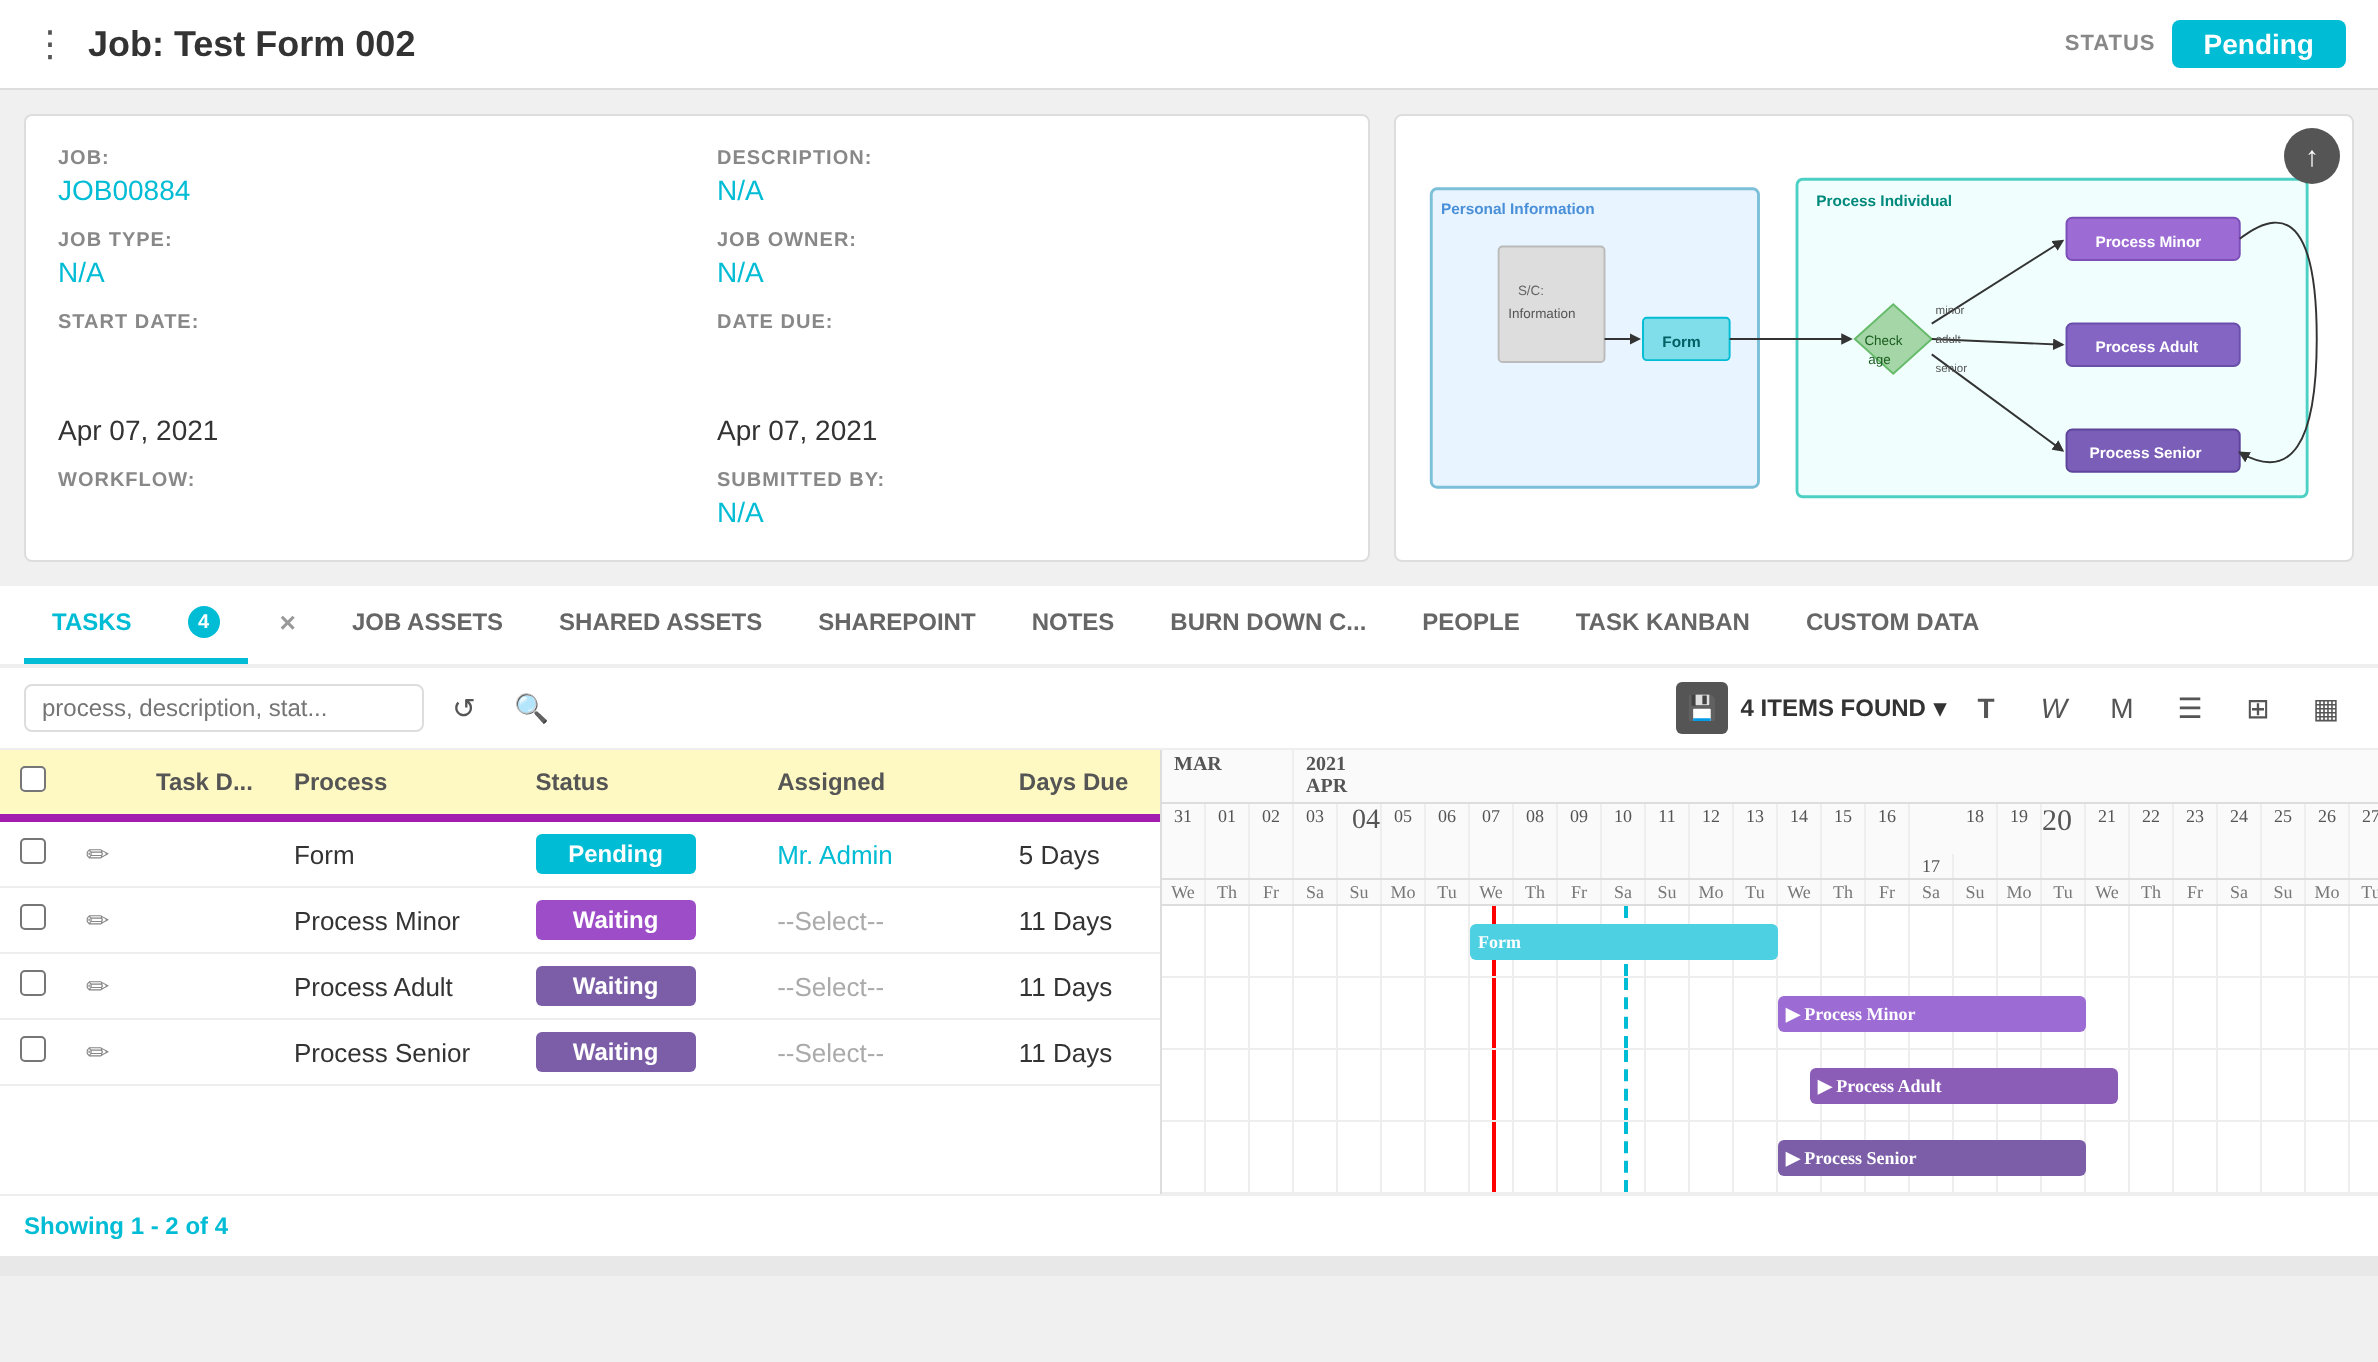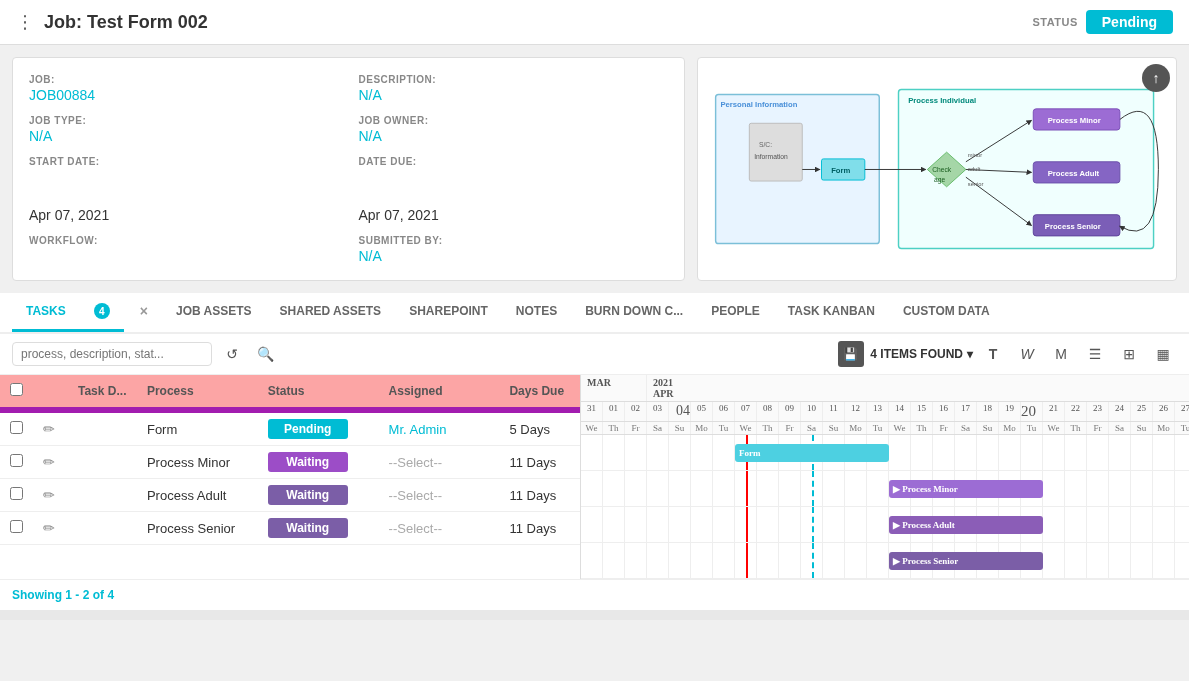--- a/index.html
+++ b/index.html
@@ -33,21 +33,21 @@
 
     
     .task-toolbar { background: #fff; padding: 6px 12px; display: flex; align-items: center; gap: 6px; border-bottom: 1px solid #eee; }
     .search-input { border: 1px solid #ddd; border-radius: 4px; padding: 4px 8px; font-size: 12px; width: 200px; color: #aaa; }
     .toolbar-spacer { flex: 1; }
     .items-found { font-size: 12px; font-weight: bold; color: #333; display: flex; align-items: center; gap: 4px; }
     .items-caret { color: #333; }
     .toolbar-icon-btn { width: 28px; height: 28px; display: flex; align-items: center; justify-content: center; cursor: pointer; color: #555; font-size: 14px; border: none; background: none; }
     .toolbar-save-icon { width: 26px; height: 26px; background: #555; border-radius: 3px; display: flex; align-items: center; justify-content: center; color: #fff; font-size: 12px; cursor: pointer; }
     table { width: 100%; border-collapse: collapse; }
-    th { background: #fca5a5; font-size: 12px; font-weight: bold; color: #555; padding: 8px 10px; text-align: left; border-bottom: 6px solid #a21caf; white-space: nowrap; }
+    th { background: #fef9c3; font-size: 12px; font-weight: bold; color: #555; padding: 8px 10px; text-align: left; border-bottom: 4px solid #a21caf; white-space: nowrap; }
     td { padding: 6px 10px; border-bottom: 1px solid #eee; font-size: 13px; vertical-align: middle; }
     .col-check { width: 30px; }
     .col-edit { width: 35px; }
     .col-process { min-width: 120px; }
     .col-status { min-width: 120px; }
     .col-assigned { min-width: 120px; }
     .col-days { min-width: 80px; }
 
     .status-pending { background: #00bcd4; color: #fff; padding: 3px 10px; border-radius: 3px; font-size: 12px; font-weight: bold; display: inline-block; min-width: 80px; text-align: center; }
     .status-waiting-purple { background: #9c4dc7; color: #fff; padding: 3px 10px; border-radius: 3px; font-size: 12px; font-weight: bold; display: inline-block; min-width: 80px; text-align: center; }
@@ -301,21 +301,21 @@
           <div style="min-width: 22px; width: 22px; text-align: center; font-size: 9px; padding: 1px 0px; border-right: 1px solid rgb(238, 238, 238); color: rgb(85, 85, 85);">07</div>
           <div style="min-width: 22px; width: 22px; text-align: center; font-size: 9px; padding: 1px 0px; border-right: 1px solid rgb(238, 238, 238); color: rgb(85, 85, 85);">08</div>
           <div style="min-width: 22px; width: 22px; text-align: center; font-size: 9px; padding: 1px 0px; border-right: 1px solid rgb(238, 238, 238); color: rgb(85, 85, 85);">09</div>
           <div style="min-width: 22px; width: 22px; text-align: center; font-size: 9px; padding: 1px 0px; border-right: 1px solid rgb(238, 238, 238); color: rgb(85, 85, 85);">10</div>
           <div style="min-width: 22px; width: 22px; text-align: center; font-size: 9px; padding: 1px 0px; border-right: 1px solid rgb(238, 238, 238); color: rgb(85, 85, 85);">11</div>
           <div style="min-width: 22px; width: 22px; text-align: center; font-size: 9px; padding: 1px 0px; border-right: 1px solid rgb(238, 238, 238); color: rgb(85, 85, 85);">12</div>
           <div style="min-width: 22px; width: 22px; text-align: center; font-size: 9px; padding: 1px 0px; border-right: 1px solid rgb(238, 238, 238); color: rgb(85, 85, 85);">13</div>
           <div style="min-width: 22px; width: 22px; text-align: center; font-size: 9px; padding: 1px 0px; border-right: 1px solid rgb(238, 238, 238); color: rgb(85, 85, 85);">14</div>
           <div style="min-width: 22px; width: 22px; text-align: center; font-size: 9px; padding: 1px 0px; border-right: 1px solid rgb(238, 238, 238); color: rgb(85, 85, 85);">15</div>
           <div style="min-width: 22px; width: 22px; text-align: center; font-size: 9px; padding: 1px 0px; border-right: 1px solid rgb(238, 238, 238); color: rgb(85, 85, 85);">16</div>
-          <div style="min-width: 22px; width: 22px; text-align: center; font-size: 9px; padding: 1px 0px; border-right: 1px solid rgb(238, 238, 238); color: rgb(85, 85, 85);">17</div>
+          <div style="min-width: 22px; width: 22px; text-align: center; font-size: 9px; padding: 1px 0px; border-right: 1px solid rgb(238, 238, 238); color: rgb(85, 85, 85); margin-top: 25px;">17</div>
           <div style="min-width: 22px; width: 22px; text-align: center; font-size: 9px; padding: 1px 0px; border-right: 1px solid rgb(238, 238, 238); color: rgb(85, 85, 85);">18</div>
           <div style="min-width: 22px; width: 22px; text-align: center; font-size: 9px; padding: 1px 0px; border-right: 1px solid rgb(238, 238, 238); color: rgb(85, 85, 85);">19</div>
           <div style="min-width: 22px; width: 22px; text-align: left; font-size: 15px; padding: 1px 0px; border-right: 1px solid rgb(238, 238, 238); color: rgb(85, 85, 85);">20</div>
           <div style="min-width: 22px; width: 22px; text-align: center; font-size: 9px; padding: 1px 0px; border-right: 1px solid rgb(238, 238, 238); color: rgb(85, 85, 85);">21</div>
           <div style="min-width: 22px; width: 22px; text-align: center; font-size: 9px; padding: 1px 0px; border-right: 1px solid rgb(238, 238, 238); color: rgb(85, 85, 85);">22</div>
           <div style="min-width: 22px; width: 22px; text-align: center; font-size: 9px; padding: 1px 0px; border-right: 1px solid rgb(238, 238, 238); color: rgb(85, 85, 85);">23</div>
           <div style="min-width: 22px; width: 22px; text-align: center; font-size: 9px; padding: 1px 0px; border-right: 1px solid rgb(238, 238, 238); color: rgb(85, 85, 85);">24</div>
           <div style="min-width: 22px; width: 22px; text-align: center; font-size: 9px; padding: 1px 0px; border-right: 1px solid rgb(238, 238, 238); color: rgb(85, 85, 85);">25</div>
           <div style="min-width: 22px; width: 22px; text-align: center; font-size: 9px; padding: 1px 0px; border-right: 1px solid rgb(238, 238, 238); color: rgb(85, 85, 85);">26</div>
           <div style="min-width: 22px; width: 22px; text-align: center; font-size: 9px; padding: 1px 0px; border-right: 1px solid rgb(238, 238, 238); color: rgb(85, 85, 85);">27</div>
@@ -452,21 +452,21 @@
               <div style="min-width: 22px; width: 22px; height: 36px; border-right: 1px solid rgb(238, 238, 238); flex-shrink: 0;"></div>
               <div style="min-width: 22px; width: 22px; height: 36px; border-right: 1px solid rgb(238, 238, 238); flex-shrink: 0;"></div>
               <div style="min-width: 22px; width: 22px; height: 36px; border-right: 1px solid rgb(238, 238, 238); flex-shrink: 0;"></div>
               <div style="min-width: 22px; width: 22px; height: 36px; border-right: 1px solid rgb(238, 238, 238); flex-shrink: 0;"></div>
               <div style="min-width: 22px; width: 22px; height: 36px; border-right: 1px solid rgb(238, 238, 238); flex-shrink: 0;"></div>
               <div style="min-width: 22px; width: 22px; height: 36px; border-right: 1px solid rgb(238, 238, 238); flex-shrink: 0;"></div>
               <div style="min-width: 22px; width: 22px; height: 36px; border-right: 1px solid rgb(238, 238, 238); flex-shrink: 0;"></div>
             </div>
             <div style="position: absolute; left: 165px; top: 0px; bottom: 0px; width: 2px; background: red; z-index: 5;"></div>
             <div style="position: absolute; left: 231px; top: 0px; bottom: 0px; width: 2px; border-left: 2px dashed rgb(0, 188, 212); z-index: 5;"></div>
-            <div style="position: absolute; left: 308px; top: 9px; height: 18px; width: 154px; background: rgb(139, 93, 183); border-radius: 3px; display: flex; align-items: center; padding: 0px 4px; font-size: 9px; color: rgb(255, 255, 255); font-weight: bold; white-space: nowrap; z-index: 6;">▶ Process Adult</div>
+            <div style="position: absolute; left: 324px; top: 9px; height: 18px; width: 154px; background: rgb(139, 93, 183); border-radius: 3px; display: flex; align-items: center; padding: 0px 4px; font-size: 9px; color: rgb(255, 255, 255); font-weight: bold; white-space: nowrap; z-index: 6;">▶ Process Adult</div>
           </div>
 
         <div style="display:flex; height:36px; border-bottom:1px solid #eee; position:relative; align-items:center;" id="gantt-row-4">
             <div style="display: flex; position: absolute; inset: 0px;">
               <div style="min-width: 22px; width: 22px; height: 36px; border-right: 1px solid rgb(238, 238, 238); flex-shrink: 0;"></div>
               <div style="min-width: 22px; width: 22px; height: 36px; border-right: 1px solid rgb(238, 238, 238); flex-shrink: 0;"></div>
               <div style="min-width: 22px; width: 22px; height: 36px; border-right: 1px solid rgb(238, 238, 238); flex-shrink: 0;"></div>
               <div style="min-width: 22px; width: 22px; height: 36px; border-right: 1px solid rgb(238, 238, 238); flex-shrink: 0;"></div>
               <div style="min-width: 22px; width: 22px; height: 36px; border-right: 1px solid rgb(238, 238, 238); flex-shrink: 0;"></div>
               <div style="min-width: 22px; width: 22px; height: 36px; border-right: 1px solid rgb(238, 238, 238); flex-shrink: 0;"></div>

